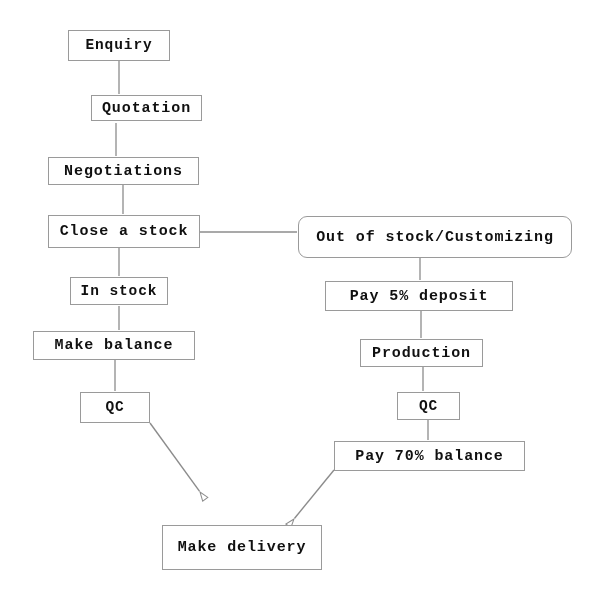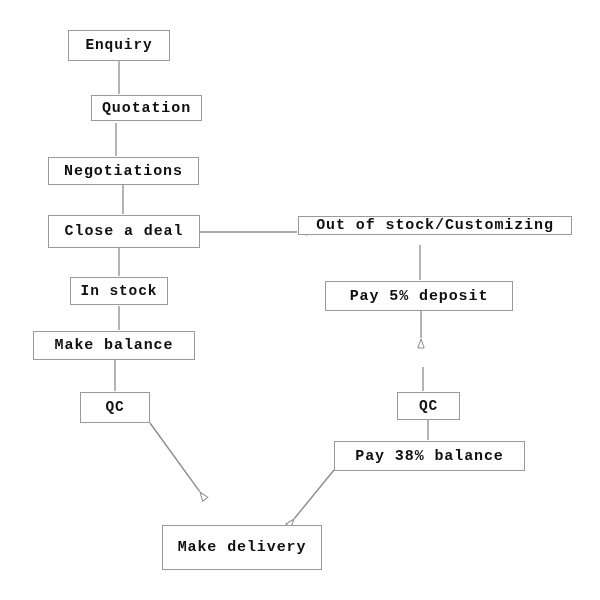--- a/index.html
+++ b/index.html
@@ -101,39 +101,42 @@
 <div class="node small" style="left: 68px; top: 30px; width: 102px; height: 31px; border-color: rgb(154, 154, 154); color: rgb(16, 16, 16);">
       <span>Enquiry</span>
     </div>
     <div class="node" style="left: 60px; top: 95px; width: 111px; height: 26px; border-color: rgb(154, 154, 154); color: rgb(16, 16, 16); margin-left: 31px;">
       <span>Quotation</span>
     </div>
     <div class="node" style="left: 48px; top: 157px; width: 151px; height: 28px; border-color: rgb(154, 154, 154); color: rgb(16, 16, 16);">
       <span>Negotiations</span>
     </div>
     <div class="node" style="left: 48px; top: 215px; width: 152px; height: 33px; border-color: rgb(154, 154, 154); color: rgb(16, 16, 16);">
-      <span>Close a deal</span>
+      <span>Close a stock</span>
     </div>
-    <div class="node" style="left: 298px; top: 216px; width: 274px; height: 19px; border-color: rgb(154, 154, 154); color: rgb(16, 16, 16);">
+    <div class="node" style="left: 298px; top: 216px; width: 274px; height: 42px; border-color: rgb(154, 154, 154); color: rgb(16, 16, 16); border-radius: 9px;">
       <span>Out of stock/Customizing</span>
     </div>
     <div class="node small" style="left: 70px; top: 277px; width: 98px; height: 28px; border-color: rgb(154, 154, 154); color: rgb(16, 16, 16);">
       <span>In stock</span>
     </div>
     <div class="node" style="left: 325px; top: 281px; width: 188px; height: 30px; border-color: rgb(154, 154, 154); color: rgb(16, 16, 16);">
       <span>Pay 5% deposit</span>
     </div>
     <div class="node" style="left: 33px; top: 331px; width: 162px; height: 29px; border-color: rgb(154, 154, 154); color: rgb(16, 16, 16);">
       <span>Make balance</span>
     </div>
+    <div class="node" style="left: 360px; top: 339px; width: 123px; height: 28px; border-color: rgb(154, 154, 154); color: rgb(16, 16, 16);">
+      <span>Production</span>
+    </div>
     <div class="node small" style="left: 80px; top: 392px; width: 70px; height: 31px; border-color: rgb(154, 154, 154); color: rgb(16, 16, 16);">
       <span>QC</span>
     </div>
     <div class="node small" style="left: 397px; top: 392px; width: 63px; height: 28px; border-color: rgb(154, 154, 154); color: rgb(16, 16, 16);">
       <span>QC</span>
     </div>
     <div class="node" style="left: 334px; top: 441px; width: 191px; height: 30px; border-color: rgb(154, 154, 154); color: rgb(16, 16, 16);">
-      <span>Pay 38% balance</span>
+      <span>Pay 70% balance</span>
     </div>
     <div class="node" style="left: 162px; top: 525px; width: 160px; height: 45px; border-color: rgb(154, 154, 154); color: rgb(16, 16, 16);">
       <span>Make delivery</span>
     </div>
   </div>
 
 </body></html>

